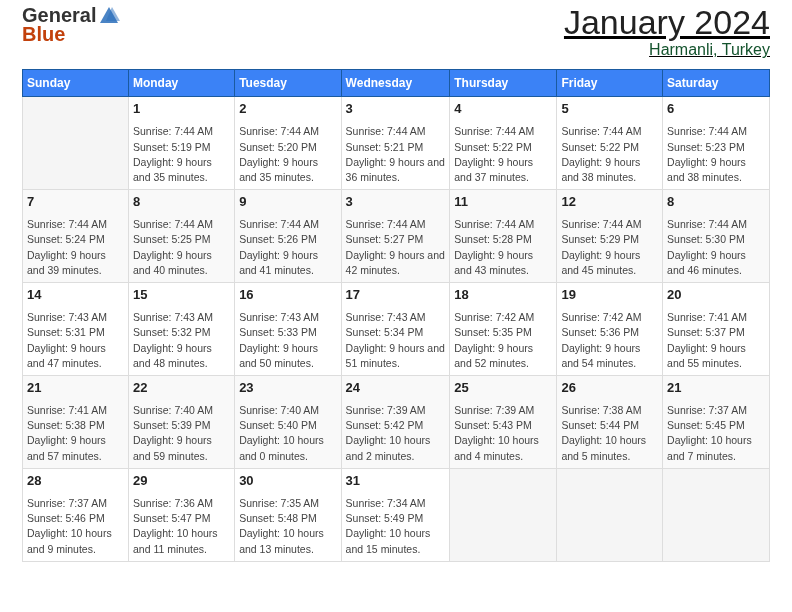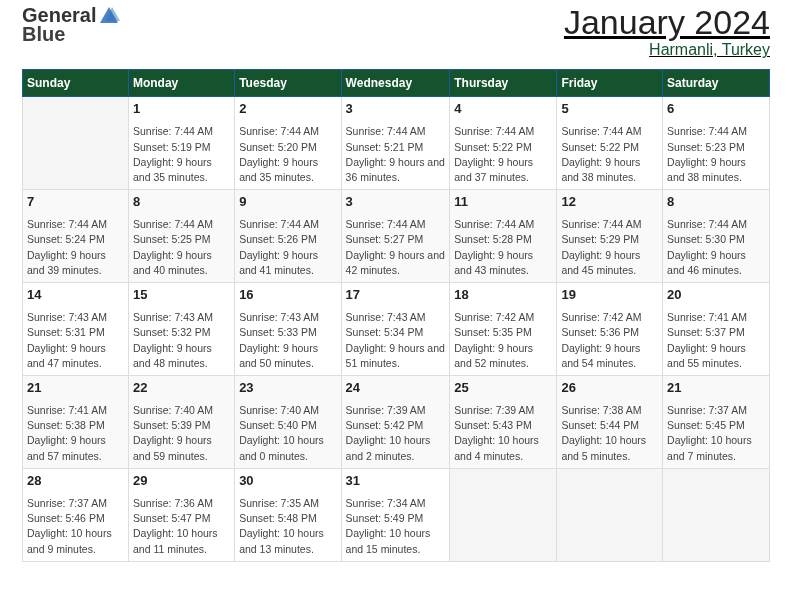--- a/index.html
+++ b/index.html
@@ -32,21 +32,21 @@
       align-items: center;
     }
     .logo-general {
       font-size: 20px;
       font-weight: bold;
       color: #333;
     }
     .logo-blue-text {
       font-size: 20px;
       font-weight: bold;
-      color: #404040;
+      color: #c2410c;
     }
     .logo-icon {
       width: 22px;
       height: 22px;
       margin-left: 2px;
     }
     .title-area {
       text-align: right;
       text-decoration: underline;
     }
@@ -60,21 +60,21 @@
       font-size: 16px;
       color: #14532d;
       font-weight: normal;
     }
     .calendar {
       width: 100%;
       border-collapse: collapse;
       font-size: 11px;
     }
     .calendar thead tr th {
-      background: #14532d;
+      background: #3b82f6;
       color: #fff;
       font-size: 12px;
       font-weight: bold;
       padding: 6px 4px;
       text-align: left;
       border: 1px solid #1a5aa0;
     }
     .calendar tbody tr td {
       vertical-align: top;
       border: 1px solid #ddd;

